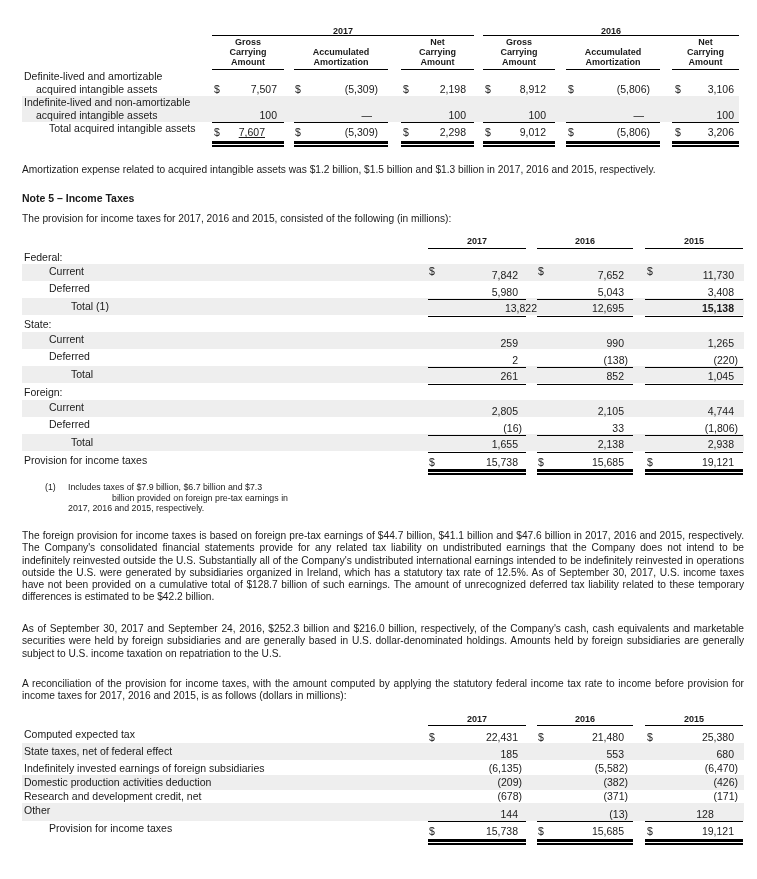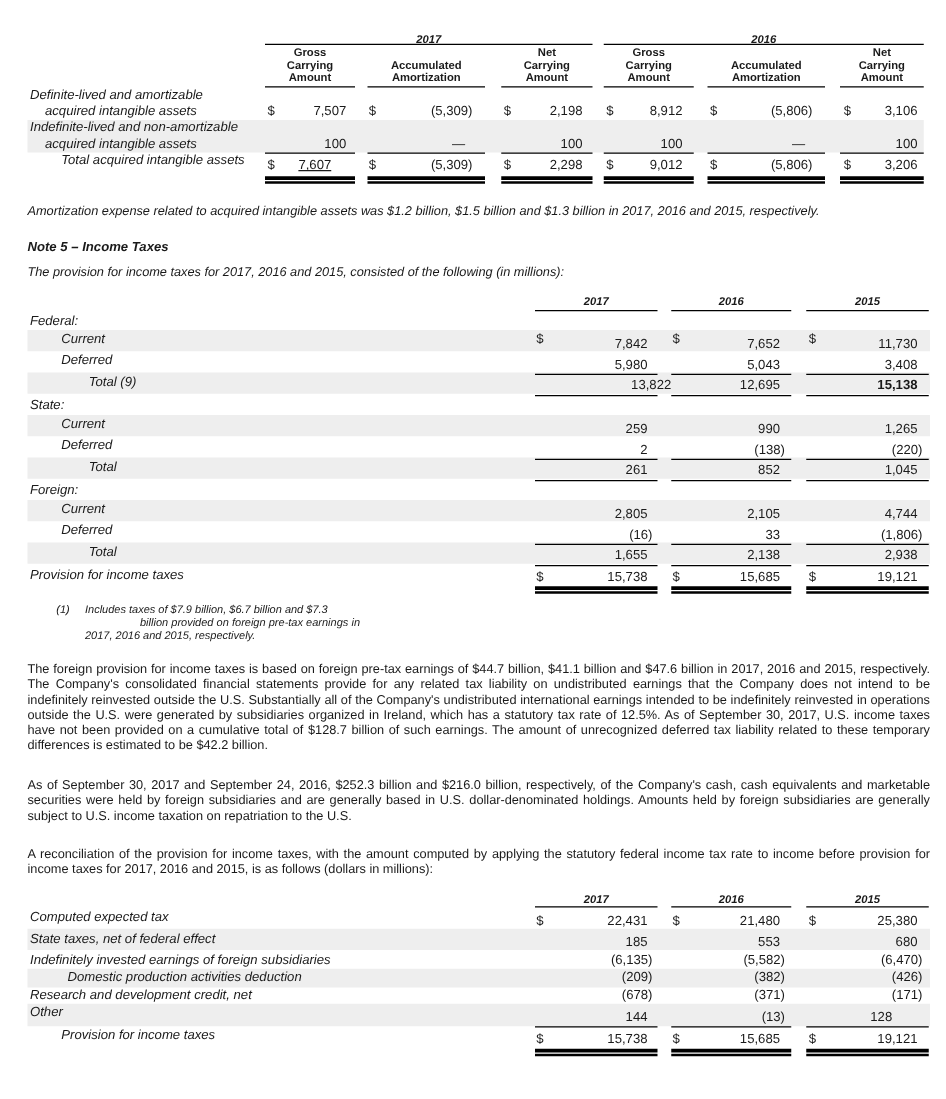--- a/index.html
+++ b/index.html
@@ -1,18 +1,18 @@
 <!DOCTYPE html>
 <html><head>
 <meta charset="utf-8">
 <style>
   html, body { margin:0; padding:0; background:#ffffff; }
   body { width:757px; height:879px; position:relative; overflow:hidden;
          font-family:"Liberation Sans", sans-serif; color:#1a1a1a; font-size:10.5px; }
-  .abs { position:absolute; white-space:nowrap;font-style:italic; }
+  .abs { position:absolute; white-space:nowrap; }
   .shade { position:absolute; background:#eeeeee; }
   .hdr { position:absolute; text-align:center; font-weight:bold; font-size:9px; line-height:10px; white-space:normal; }
   .uline { position:absolute; height:1px; background:#000; }
   .dbl { position:absolute; height:6px; box-sizing:border-box; border-top:3px solid #000; border-bottom:2px solid #000; }
   .num { position:absolute; text-align:right; white-space:nowrap; }
   .dol { position:absolute; white-space:nowrap; }
   .para { position:absolute; left:22px; width:722px; text-align:justify; line-height:12.3px; font-size:10.2px; }
   .bold { font-weight:bold; }
 </style>
 </head>
@@ -131,21 +131,21 @@
   <div class="shade" style="left:22px;top:264px;width:722px;height:17px;"></div>
   <div class="shade" style="left:22px;top:298px;width:722px;height:17px;"></div>
   <div class="shade" style="left:22px;top:332px;width:722px;height:17px;"></div>
   <div class="shade" style="left:22px;top:366px;width:722px;height:17px;"></div>
   <div class="shade" style="left:22px;top:400px;width:722px;height:17px;"></div>
   <div class="shade" style="left:22px;top:434px;width:722px;height:17px;"></div>
 
   <div class="abs" style="left:24px;top:251px;">Federal:</div>
   <div class="abs" style="left:49px;top:265px;">Current</div>
   <div class="abs" style="left:49px;top:282px;">Deferred</div>
-  <div class="abs" style="left:71px;top:300px;">Total (9)</div>
+  <div class="abs" style="left:71px;top:300px;">Total (1)</div>
   <div class="abs" style="left:24px;top:318px;">State:</div>
   <div class="abs" style="left:49px;top:333px;">Current</div>
   <div class="abs" style="left:49px;top:350px;">Deferred</div>
   <div class="abs" style="left:71px;top:368px;">Total</div>
   <div class="abs" style="left:24px;top:386px;">Foreign:</div>
   <div class="abs" style="left:49px;top:401px;">Current</div>
   <div class="abs" style="left:49px;top:418px;">Deferred</div>
   <div class="abs" style="left:71px;top:436px;">Total</div>
   <div class="abs" style="left:24px;top:454px;">Provision for income taxes</div>
 
@@ -236,21 +236,21 @@
   <div class="uline" style="left:537px;top:725px;width:96px;"></div>
   <div class="uline" style="left:645px;top:725px;width:98px;"></div>
 
   <div class="shade" style="left:22px;top:743px;width:722px;height:17px;"></div>
   <div class="shade" style="left:22px;top:775px;width:722px;height:15px;"></div>
   <div class="shade" style="left:22px;top:803px;width:722px;height:18px;"></div>
 
   <div class="abs" style="left:24px;top:728px;">Computed expected tax</div>
   <div class="abs" style="left:24px;top:745px;">State taxes, net of federal effect</div>
   <div class="abs" style="left:24px;top:762px;">Indefinitely invested earnings of foreign subsidiaries</div>
-  <div class="abs" style="left:24px;top:776px;margin-left:30px;">Domestic production activities deduction</div>
+  <div class="abs" style="left:24px;top:776px;">Domestic production activities deduction</div>
   <div class="abs" style="left:24px;top:790px;">Research and development credit, net</div>
   <div class="abs" style="left:24px;top:804px;">Other</div>
   <div class="abs" style="left:49px;top:822px;">Provision for income taxes</div>
 
   <div class="dol" style="left:429px;top:731px;">$</div>
   <div class="num" style="left:460px;width:58px;top:731px;">22,431</div>
   <div class="dol" style="left:538px;top:731px;">$</div>
   <div class="num" style="left:566px;width:58px;top:731px;">21,480</div>
   <div class="dol" style="left:647px;top:731px;">$</div>
   <div class="num" style="left:676px;width:58px;top:731px;">25,380</div>

